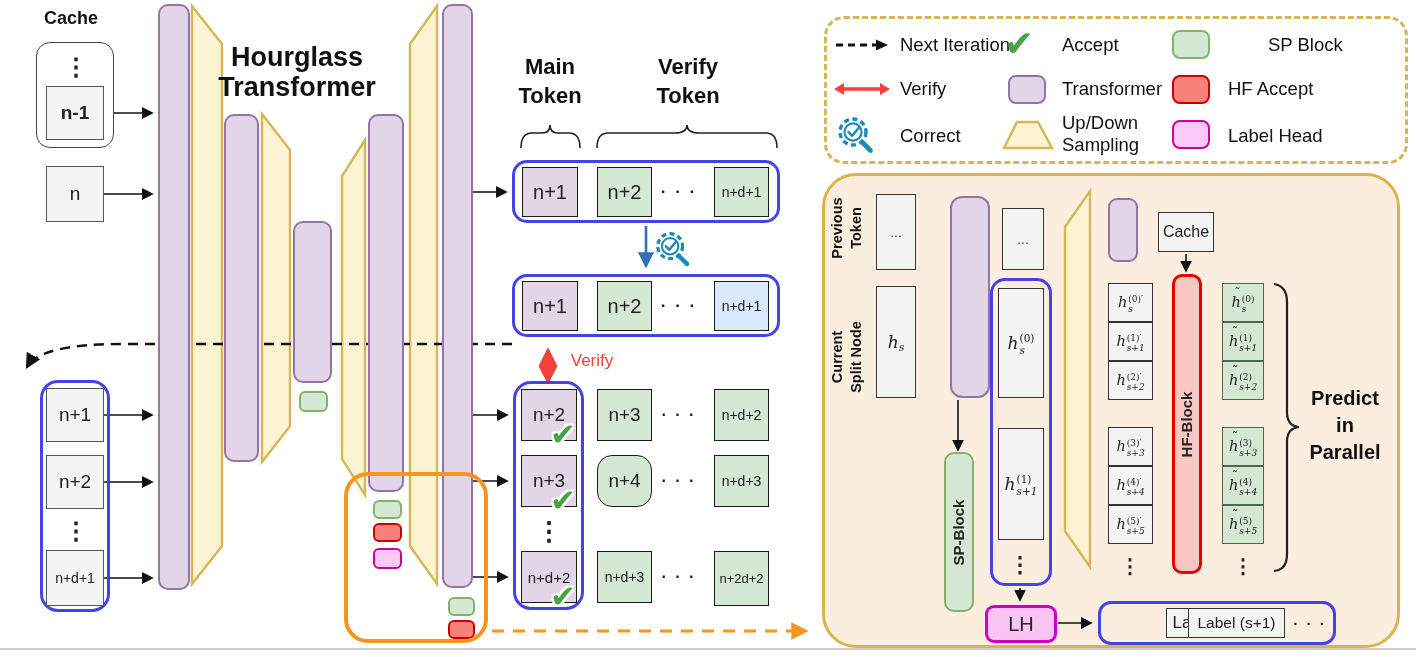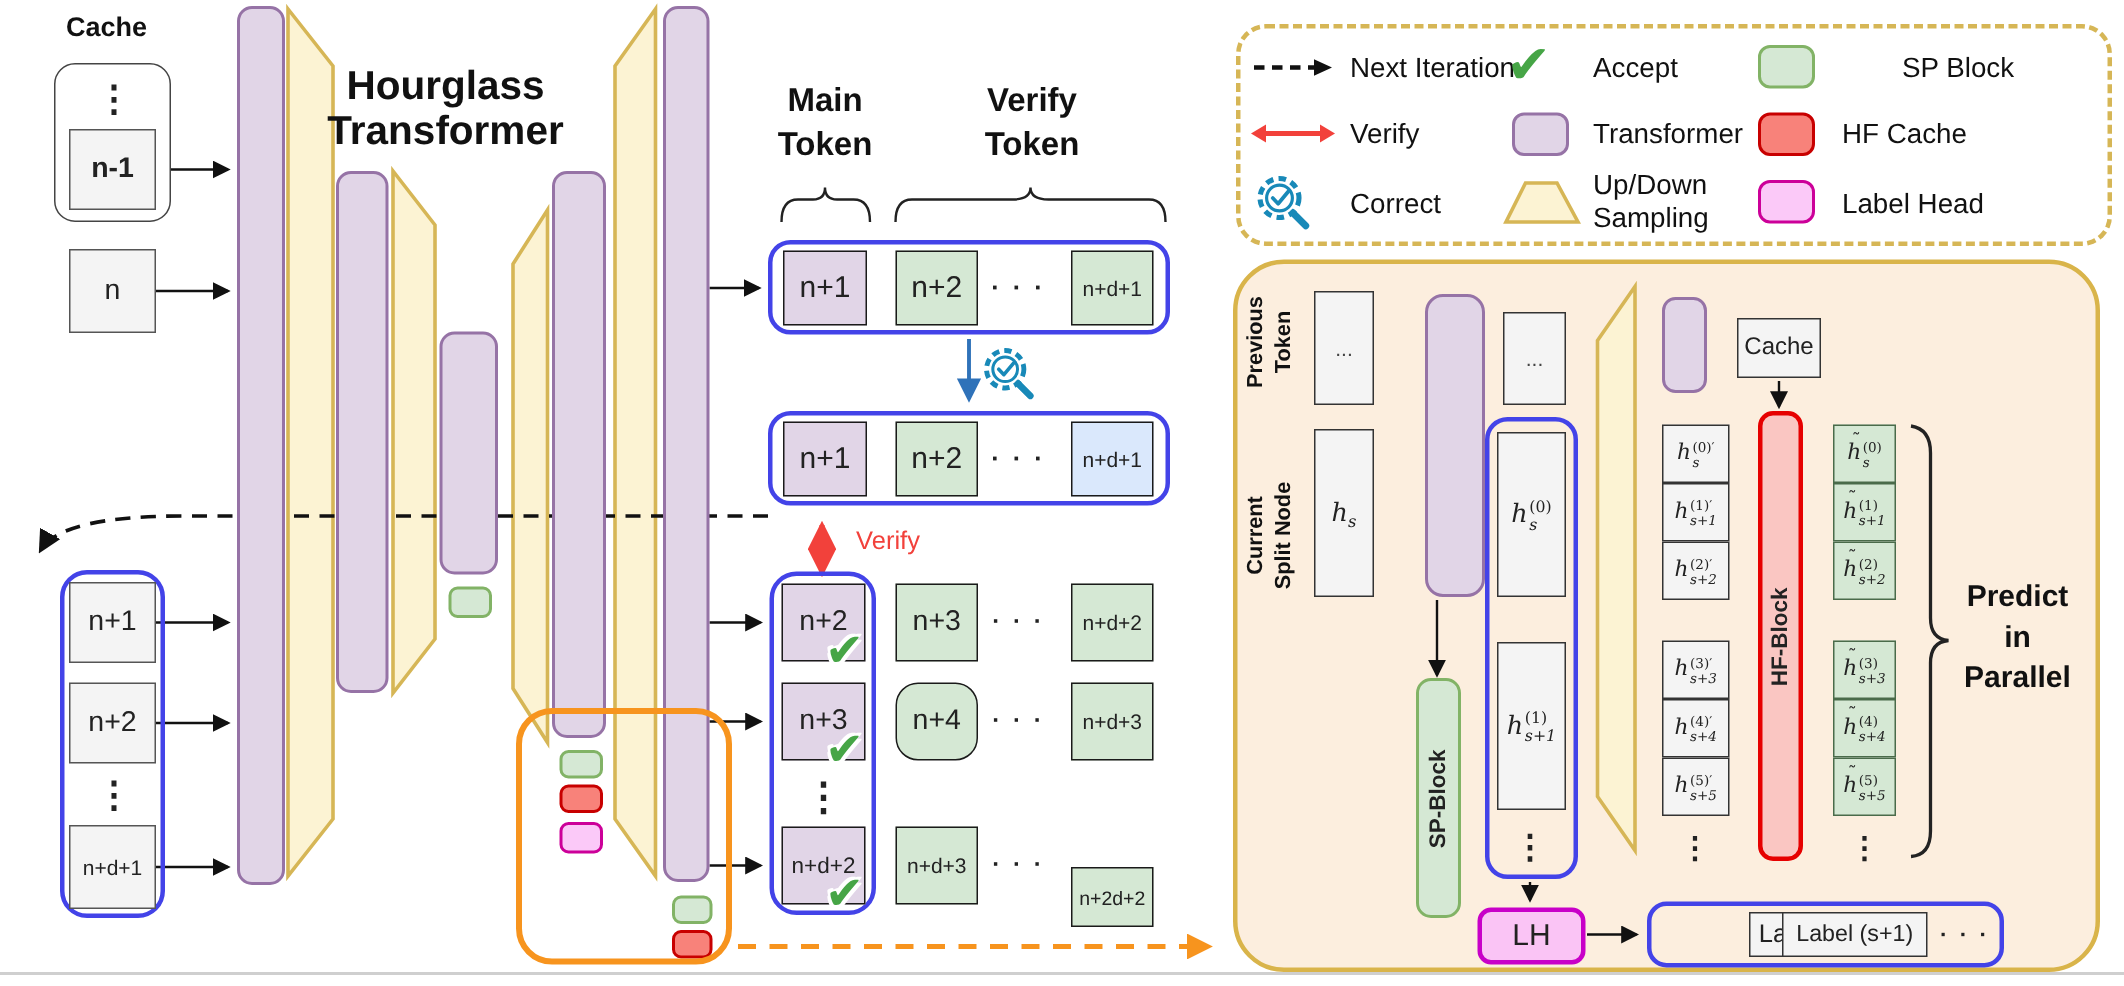--- a/index.html
+++ b/index.html
@@ -168,21 +168,21 @@
   <span class="check" style="left:550px;top:581px;font-size:31px;">✔</span>
 
   <div class="box green" style="left:597px;top:389px;width:55px;height:52px;font-size:19px;">n+3</div>
   <div class="lbl hdots" style="left:654px;top:389px;width:50px;height:52px;font-size:16px;">· · ·</div>
   <div class="box green" style="left:714px;top:389px;width:55px;height:52px;font-size:14px;">n+d+2</div>
   <div class="box green" style="left:597px;top:455px;width:55px;height:52px;font-size:19px;border-radius:15px;">n+4</div>
   <div class="lbl hdots" style="left:654px;top:455px;width:50px;height:52px;font-size:16px;">· · ·</div>
   <div class="box green" style="left:714px;top:455px;width:55px;height:52px;font-size:14px;">n+d+3</div>
   <div class="box green" style="left:597px;top:551px;width:55px;height:52px;font-size:14px;">n+d+3</div>
   <div class="lbl hdots" style="left:654px;top:551px;width:50px;height:52px;font-size:16px;">· · ·</div>
-  <div class="box green" style="left:714px;top:551px;width:55px;height:40px;font-size:13px;margin-top:27px;">n+2d+2</div>
+  <div class="box green" style="left:714px;top:551px;width:55px;height:55px;font-size:13px;">n+2d+2</div>
 
   <div class="orangebox" style="left:344px;top:472px;width:144px;height:171px;"></div>
 
   <div class="legendbg" style="left:824px;top:16px;width:584px;height:148px;"></div>
   <svg class="abs" style="left:834px;top:37px;" width="58" height="16">
     <line x1="2" y1="8" x2="42" y2="8" stroke="#111" stroke-width="3" stroke-dasharray="7 5"></line>
     <polygon points="42,2.5 54,8 42,13.5" fill="#111"></polygon>
   </svg>
   <div class="lbl" style="left:900px;top:34px;width:130px;height:22px;font-size:18.5px;justify-content:flex-start;">Next Iteration</div>
   <svg class="abs" style="left:834px;top:80px;" width="58" height="18">
@@ -207,21 +207,21 @@
     <polygon points="15,2 36,2 50,28 2,28" fill="#FCF3D3" stroke="#D6B656" stroke-width="2.4"></polygon>
   </svg>
   <div class="lbl col" style="left:1062px;top:110px;width:100px;height:48px;font-size:18.5px;line-height:1.2;align-items:flex-start;text-align:right;">
     <span>Up/Down</span>
     <span>Sampling</span>
   </div>
 
   <div class="abs" style="left:1172px;top:30px;width:38px;height:29px;background:#D5E8D4;border:2.4px solid #82B366;border-radius:8px;"></div>
   <div class="lbl" style="left:1228px;top:34px;width:130px;height:22px;font-size:18.5px;justify-content:flex-start;margin-left:40px;">SP Block</div>
   <div class="abs" style="left:1172px;top:75px;width:38px;height:29px;background:#F8827A;border:2.6px solid #C80000;border-radius:8px;"></div>
-  <div class="lbl" style="left:1228px;top:78px;width:130px;height:22px;font-size:18.5px;justify-content:flex-start;">HF Cache</div>
+  <div class="lbl" style="left:1228px;top:78px;width:130px;height:22px;font-size:18.5px;justify-content:flex-start;">HF Accept</div>
   <div class="abs" style="left:1172px;top:120px;width:38px;height:29px;background:#FBC9F8;border:2.6px solid #CC0099;border-radius:8px;"></div>
   <div class="lbl" style="left:1228px;top:125px;width:140px;height:22px;font-size:18.5px;justify-content:flex-start;">Label Head</div>
 
   <div class="abs" style="left:0;top:648px;width:1416px;height:2px;background:#CFCFCF;"></div>
 
   <div class="panelbg" style="left:822px;top:173px;width:578px;height:475px;"></div>
 
   <svg class="layer">
     <polygon points="1090,191 1090,567 1065,531 1065,227" fill="#FCF3D3" stroke="#D6B656" stroke-width="2.4"></polygon>
     <line x1="958" y1="400" x2="958" y2="450" stroke="#111" stroke-width="1.6" marker-end="url(#mB)"></line>

